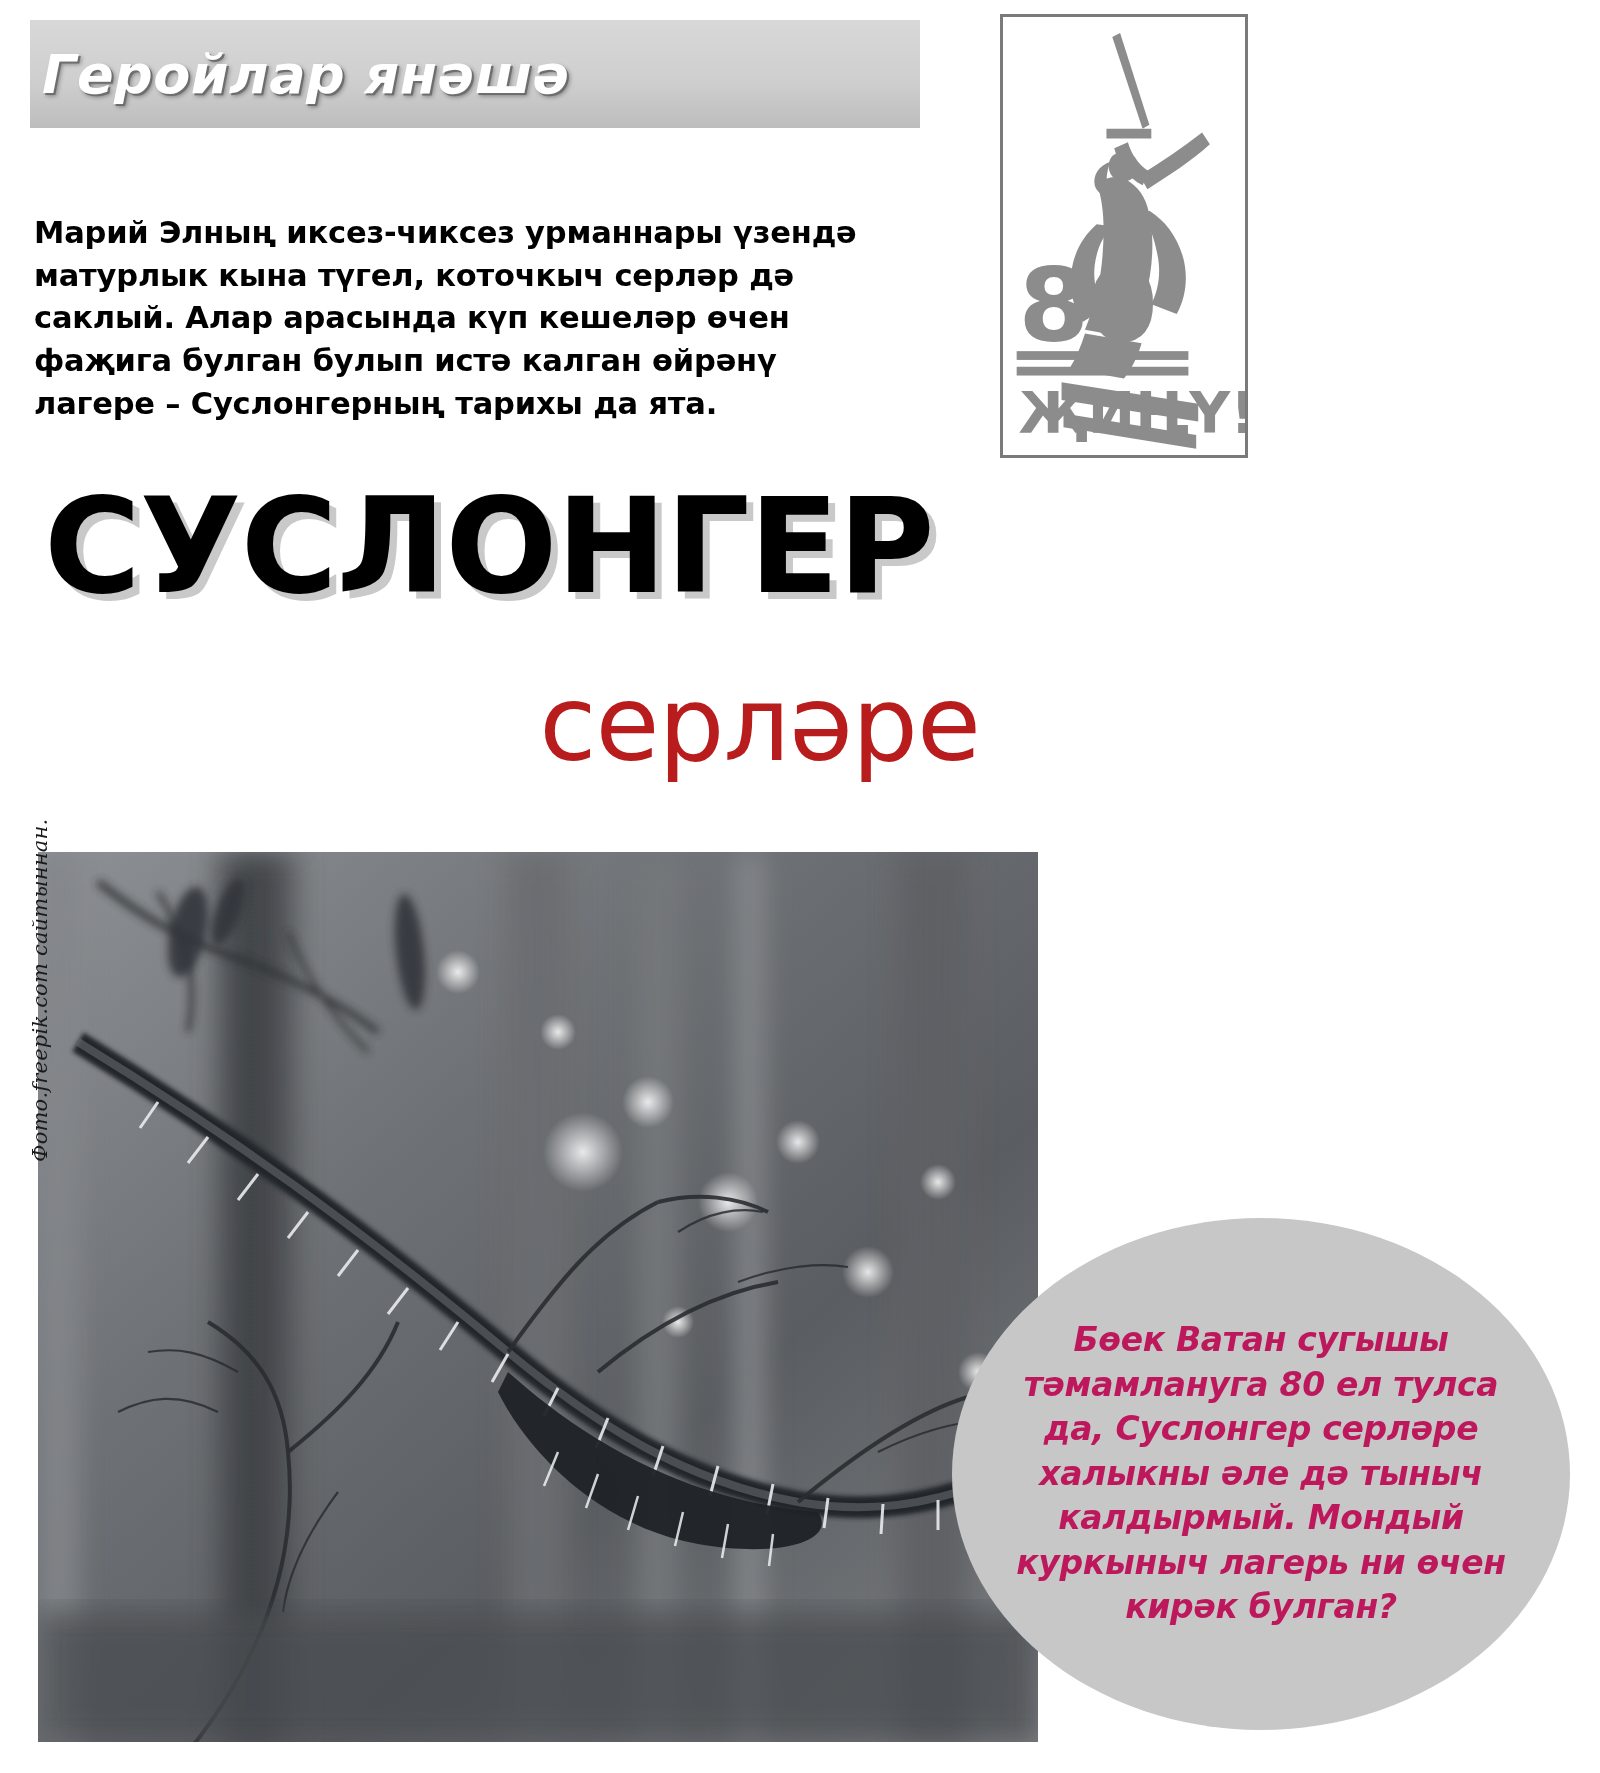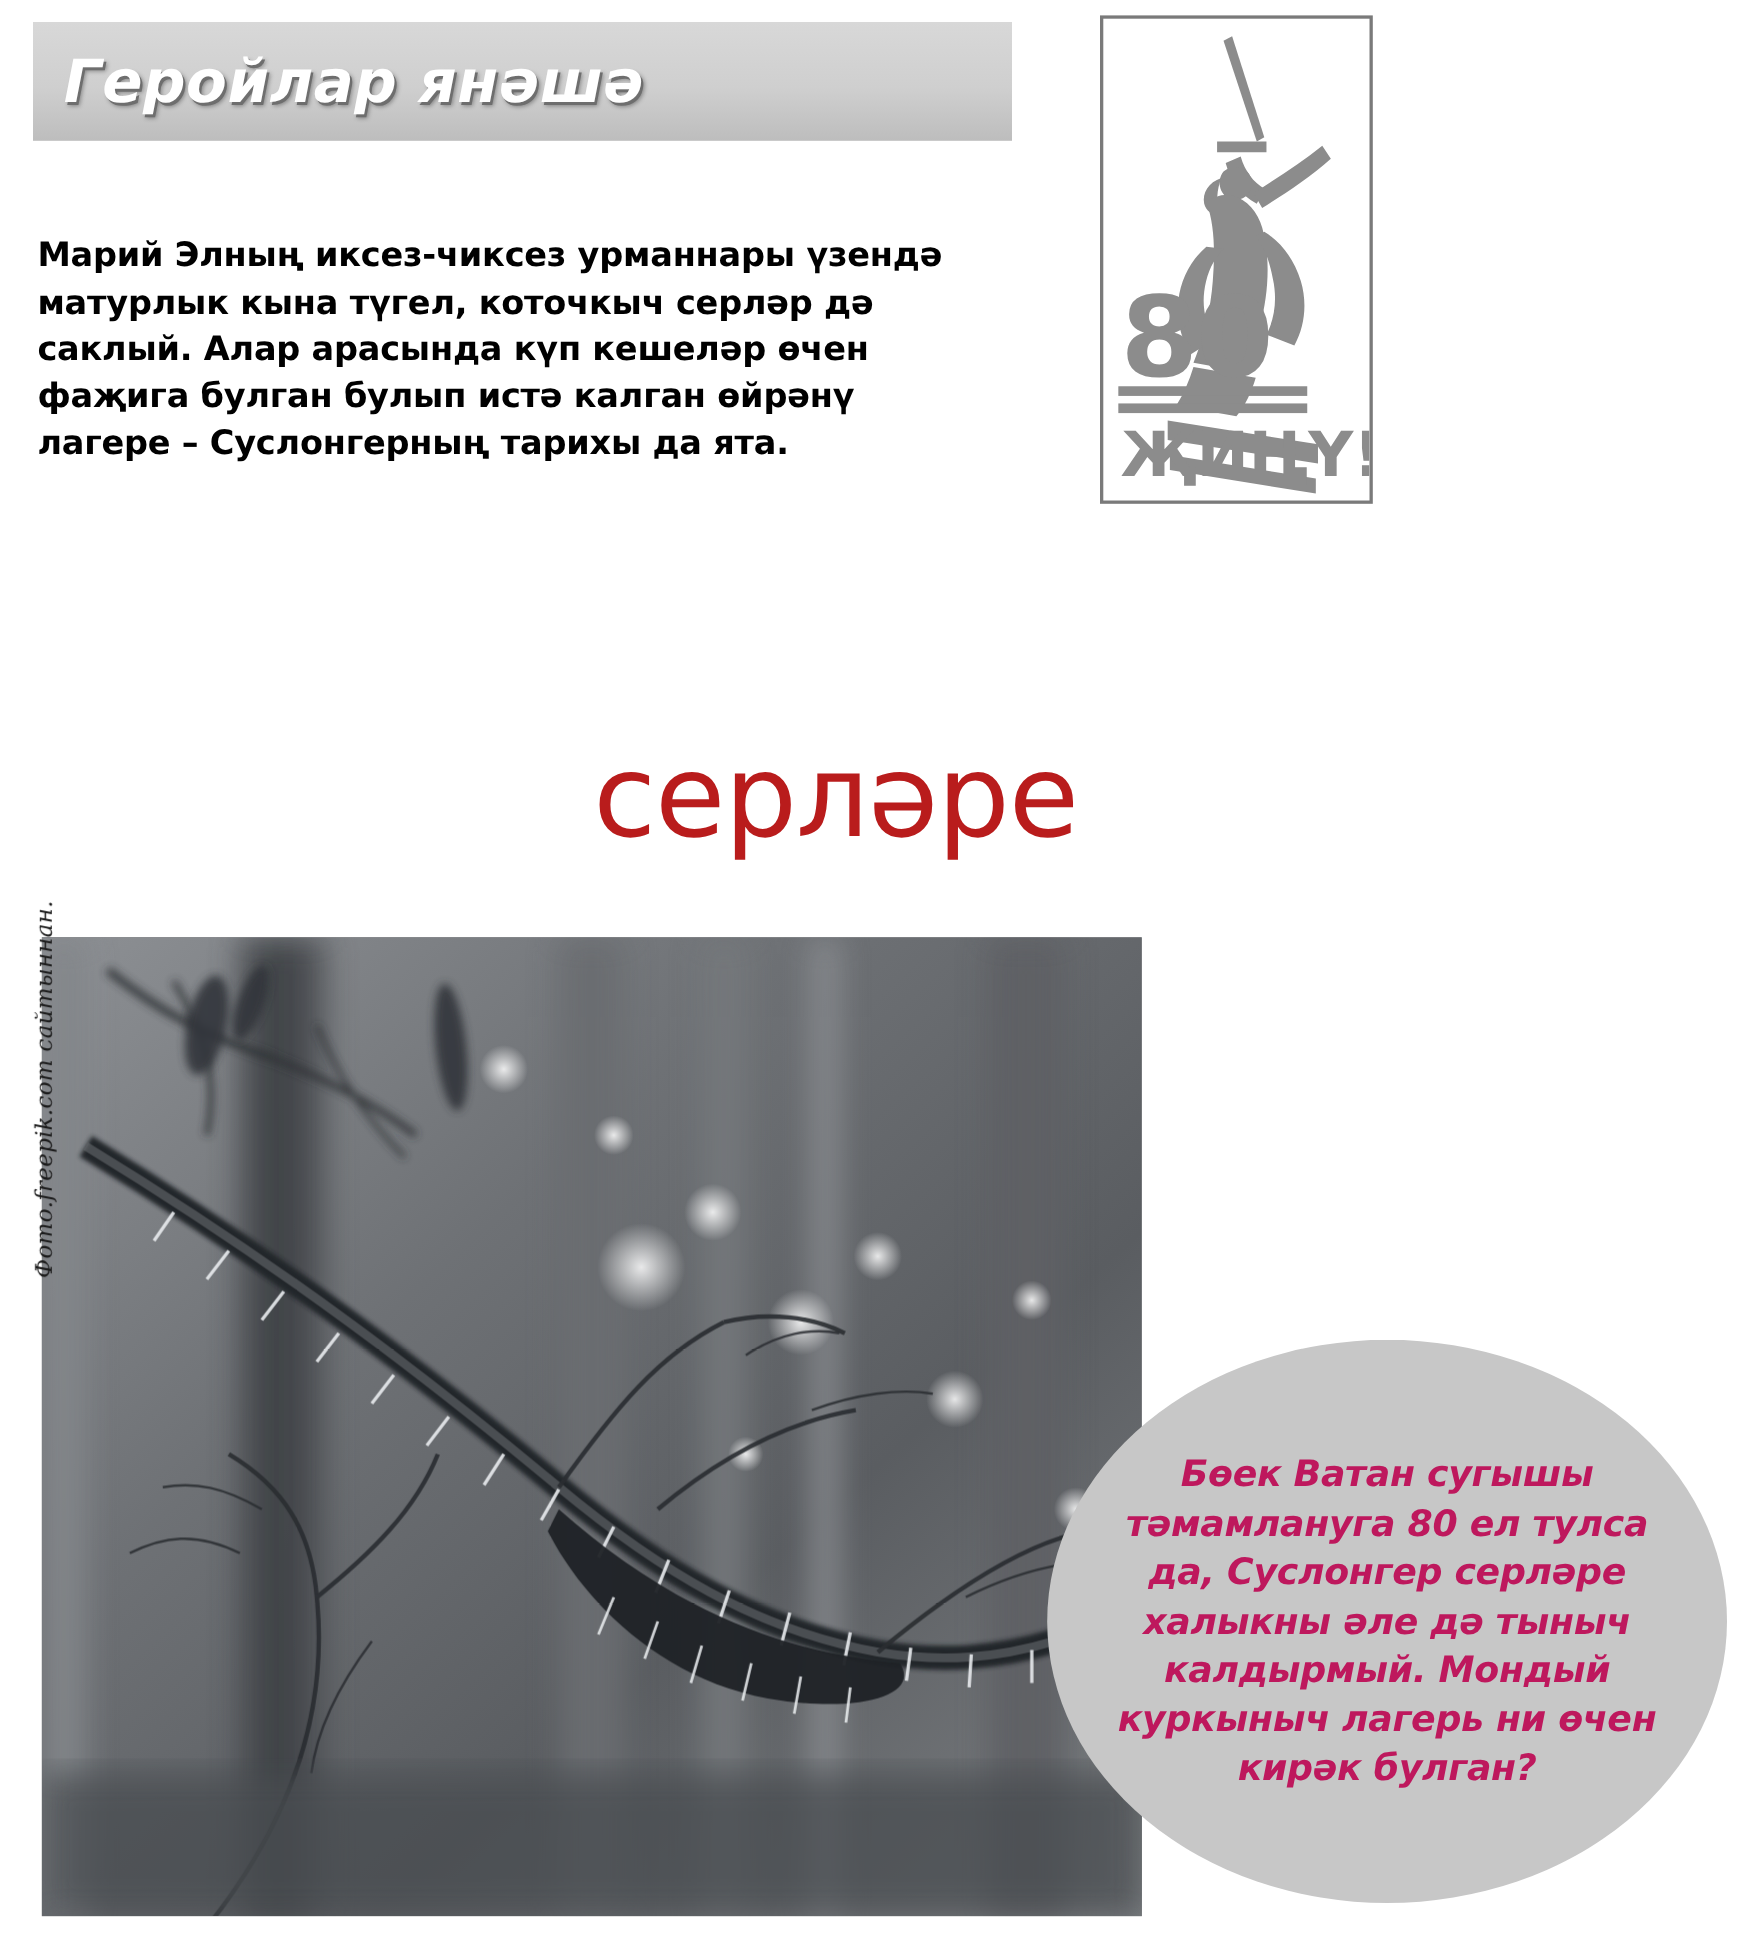--- a/index.html
+++ b/index.html
@@ -37,21 +37,21 @@
   .kicker-text {
     font-family: "DejaVu Sans", sans-serif;
     font-style: italic;
     font-weight: bold;
     font-size: 54px;
     letter-spacing: 0.5px;
     color: #ffffff;
     text-shadow:
       2px 2px 0 #6e6e6e,
       3px 3px 4px rgba(0,0,0,0.35);
-    padding-left: 28px;
+    padding-left: 12px;
     white-space: nowrap;
   }
 
   
   .lead {
     position: absolute;
     left: 34px;
     top: 212px;
     width: 850px;
     font-family: "DejaVu Sans", sans-serif;
@@ -198,20 +198,21 @@
 
       <g fill="#8c8c8c">
         <text x="16" y="330" font-family="DejaVu Sans, sans-serif" font-weight="bold" font-size="104" letter-spacing="-2">80</text>
         <rect x="14" y="340" width="176" height="9"></rect>
         <rect x="14" y="356" width="176" height="9"></rect>
         <text x="16" y="424" font-family="DejaVu Sans, sans-serif" font-weight="bold" font-size="58" letter-spacing="0">ҖИҢҮ!</text>
       </g>
     </svg>
   </div>
 
+  <div class="headline">СУСЛОНГЕР</div>
   <div class="subhead">серләре</div>
 
   <div class="photo-wrap">
     <div class="photo">
       <svg viewBox="0 0 1000 890" preserveAspectRatio="none" aria-hidden="true">
         <defs>
           <linearGradient id="bgGrad" x1="0" y1="0" x2="1" y2="1">
             <stop offset="0%" stop-color="#8d9094"></stop>
             <stop offset="35%" stop-color="#6e7175"></stop>
             <stop offset="65%" stop-color="#5a5d61"></stop>

